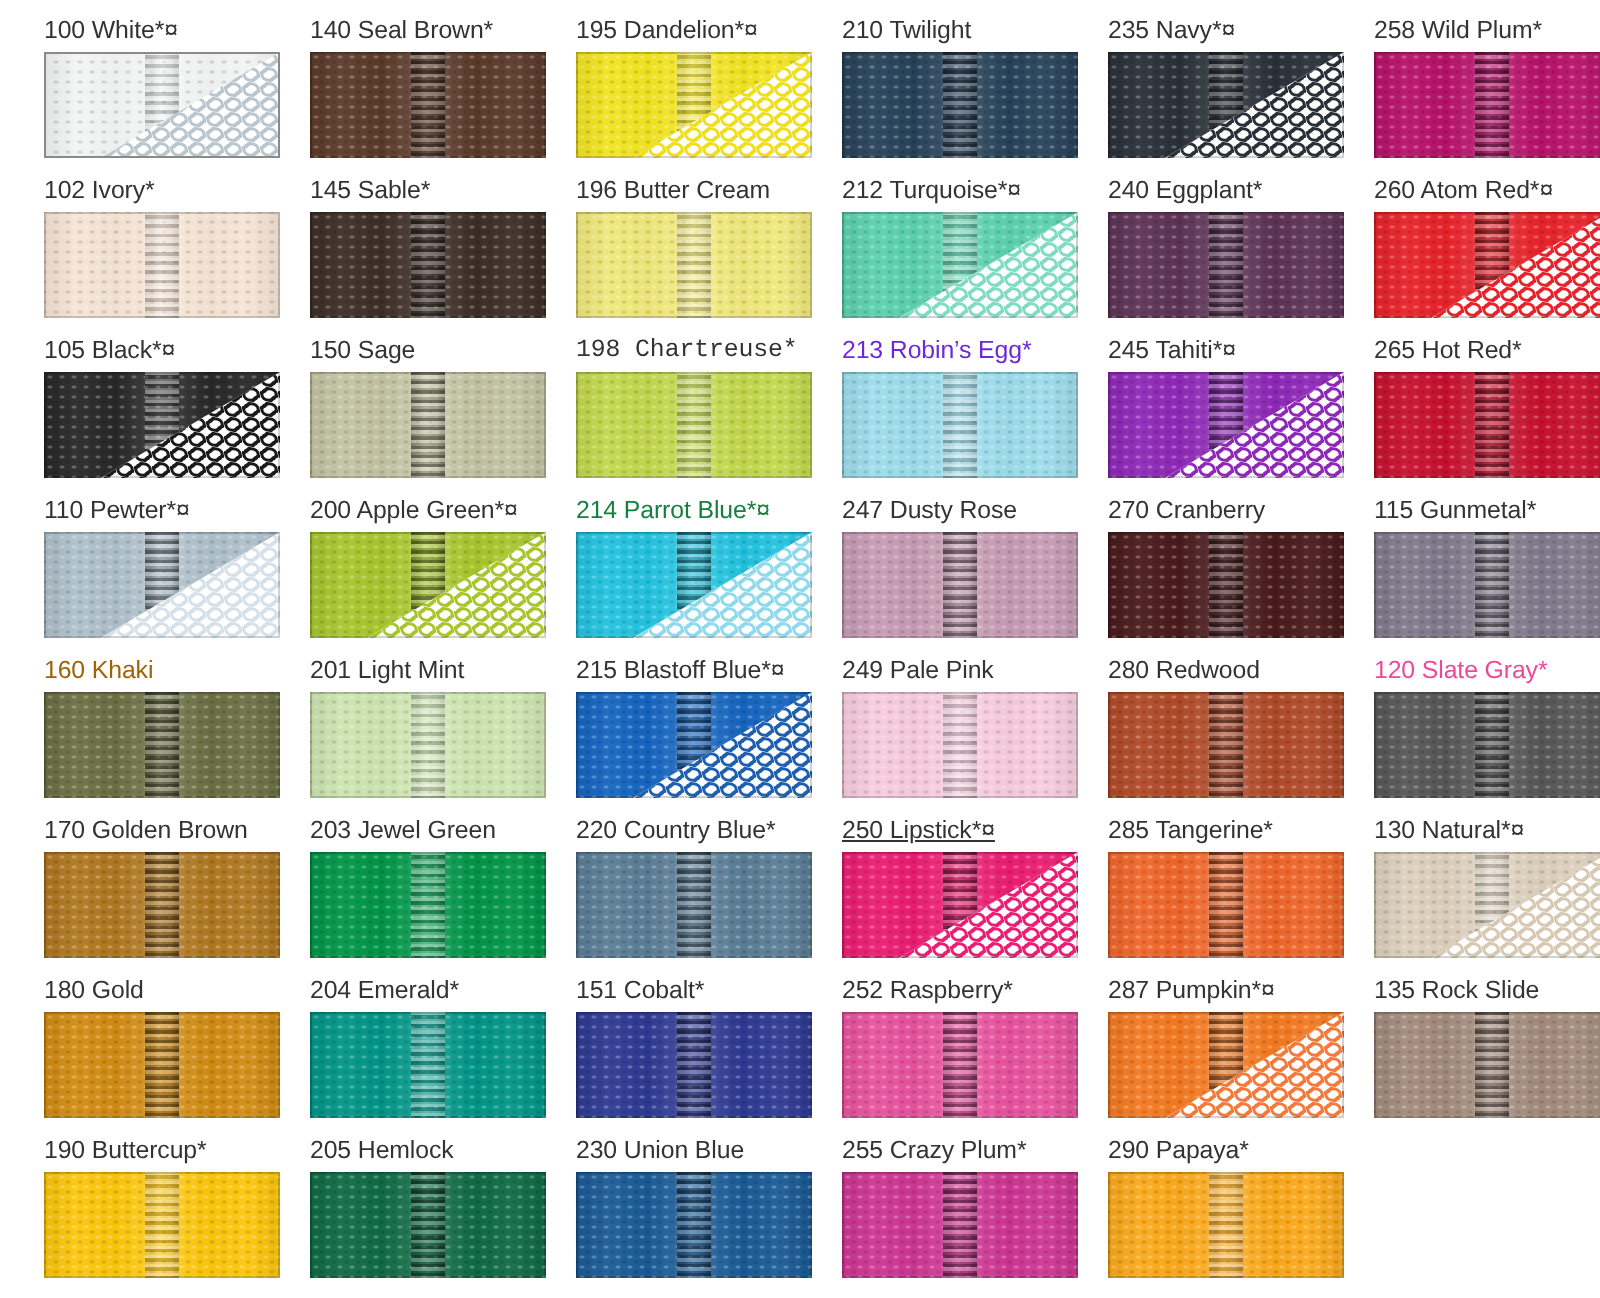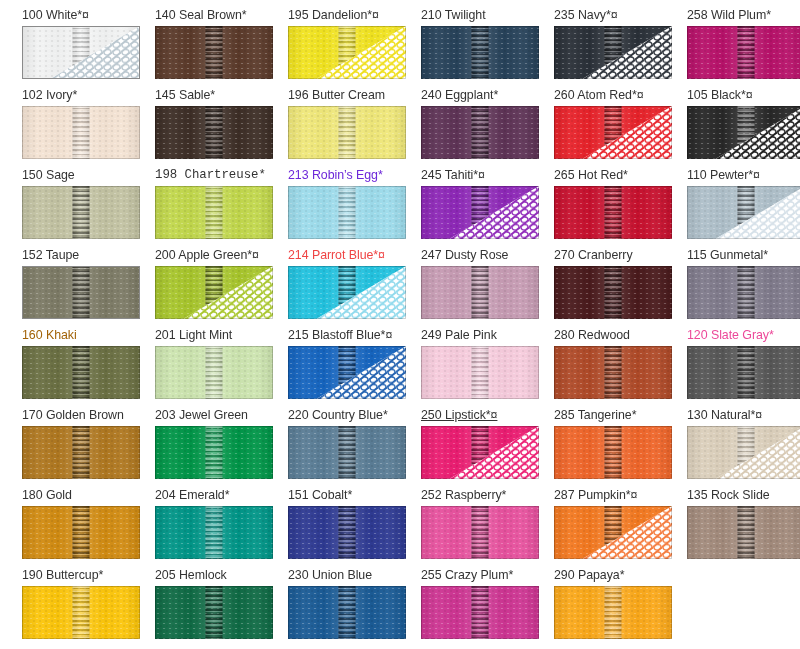--- a/index.html
+++ b/index.html
@@ -236,20 +236,41 @@
     <div class="swatch-cell">
       <div class="swatch-label" style="color: rgb(51, 51, 51);">196 Butter Cream</div>
       <div class="swatch-chip" style="background: rgb(240, 232, 122);">
         <div class="chip-tape"></div>
         <div class="chip-sheen"></div>
         <div class="chip-coil light-coil"></div>
         <div class="chip-border"></div>
       </div>
     </div>
     <div class="swatch-cell">
+      <div class="swatch-label" style="color: rgb(51, 51, 51);">212 Turquoise*¤</div>
+      <div class="swatch-chip" style="background: rgb(91, 210, 172);">
+        <div class="chip-tape"></div>
+        <div class="chip-sheen"></div>
+        <div class="chip-coil light-coil"></div>
+        <div class="chip-mesh">
+          <svg viewBox="0 0 118 53" preserveAspectRatio="none">
+            <defs>
+              <pattern id="net9" width="9" height="7.5" patternUnits="userSpaceOnUse">
+                <ellipse cx="4.5" cy="3.75" rx="3.6" ry="2.9" fill="none" stroke="#7FDCC0" stroke-width="1.5"></ellipse>
+                <ellipse cx="0" cy="0" rx="3.6" ry="2.9" fill="none" stroke="#7FDCC0" stroke-width="1.5"></ellipse>
+                <ellipse cx="9" cy="7.5" rx="3.6" ry="2.9" fill="none" stroke="#7FDCC0" stroke-width="1.5"></ellipse>
+              </pattern>
+            </defs>
+            <rect x="0" y="0" width="118" height="53" fill="url(#net9)"></rect>
+          </svg>
+        </div>
+        <div class="chip-border"></div>
+      </div>
+    </div>
+    <div class="swatch-cell">
       <div class="swatch-label" style="color: rgb(51, 51, 51);">240 Eggplant*</div>
       <div class="swatch-chip" style="background: rgb(94, 51, 86);">
         <div class="chip-tape"></div>
         <div class="chip-sheen"></div>
         <div class="chip-coil"></div>
         <div class="chip-border"></div>
       </div>
     </div>
     <div class="swatch-cell">
       <div class="swatch-label" style="color: rgb(51, 51, 51);">260 Atom Red*¤</div>
@@ -365,29 +386,20 @@
                 <ellipse cx="9" cy="7.5" rx="3.6" ry="2.9" fill="none" stroke="#D5E0E8" stroke-width="1.5"></ellipse>
               </pattern>
             </defs>
             <rect x="0" y="0" width="118" height="53" fill="url(#net18)"></rect>
           </svg>
         </div>
         <div class="chip-border"></div>
       </div>
     </div>
     <div class="swatch-cell">
-      <div class="swatch-label" style="color: rgb(51, 51, 51);">152 Taupe</div>
-      <div class="swatch-chip" style="background: rgb(125, 123, 102);">
-        <div class="chip-tape"></div>
-        <div class="chip-sheen"></div>
-        <div class="chip-coil"></div>
-        <div class="chip-border strong"></div>
-      </div>
-    </div>
-    <div class="swatch-cell">
       <div class="swatch-label" style="color: rgb(51, 51, 51);">200 Apple Green*¤</div>
       <div class="swatch-chip" style="background: rgb(168, 198, 44);">
         <div class="chip-tape"></div>
         <div class="chip-sheen"></div>
         <div class="chip-coil"></div>
         <div class="chip-mesh">
           <svg viewBox="0 0 118 53" preserveAspectRatio="none">
             <defs>
               <pattern id="net20" width="9" height="7.5" patternUnits="userSpaceOnUse">
                 <ellipse cx="4.5" cy="3.75" rx="3.6" ry="2.9" fill="none" stroke="#A8C62C" stroke-width="1.5"></ellipse>
@@ -395,21 +407,21 @@
                 <ellipse cx="9" cy="7.5" rx="3.6" ry="2.9" fill="none" stroke="#A8C62C" stroke-width="1.5"></ellipse>
               </pattern>
             </defs>
             <rect x="0" y="0" width="118" height="53" fill="url(#net20)"></rect>
           </svg>
         </div>
         <div class="chip-border"></div>
       </div>
     </div>
     <div class="swatch-cell">
-      <div class="swatch-label" style="color: #ef4444;">214 Parrot Blue*¤</div>
+      <div class="swatch-label" style="color: #15803d;">214 Parrot Blue*¤</div>
       <div class="swatch-chip" style="background: rgb(34, 195, 224);">
         <div class="chip-tape"></div>
         <div class="chip-sheen"></div>
         <div class="chip-coil"></div>
         <div class="chip-mesh">
           <svg viewBox="0 0 118 53" preserveAspectRatio="none">
             <defs>
               <pattern id="net21" width="9" height="7.5" patternUnits="userSpaceOnUse">
                 <ellipse cx="4.5" cy="3.75" rx="3.6" ry="2.9" fill="none" stroke="#8FD9EC" stroke-width="1.5"></ellipse>
                 <ellipse cx="0" cy="0" rx="3.6" ry="2.9" fill="none" stroke="#8FD9EC" stroke-width="1.5"></ellipse>

